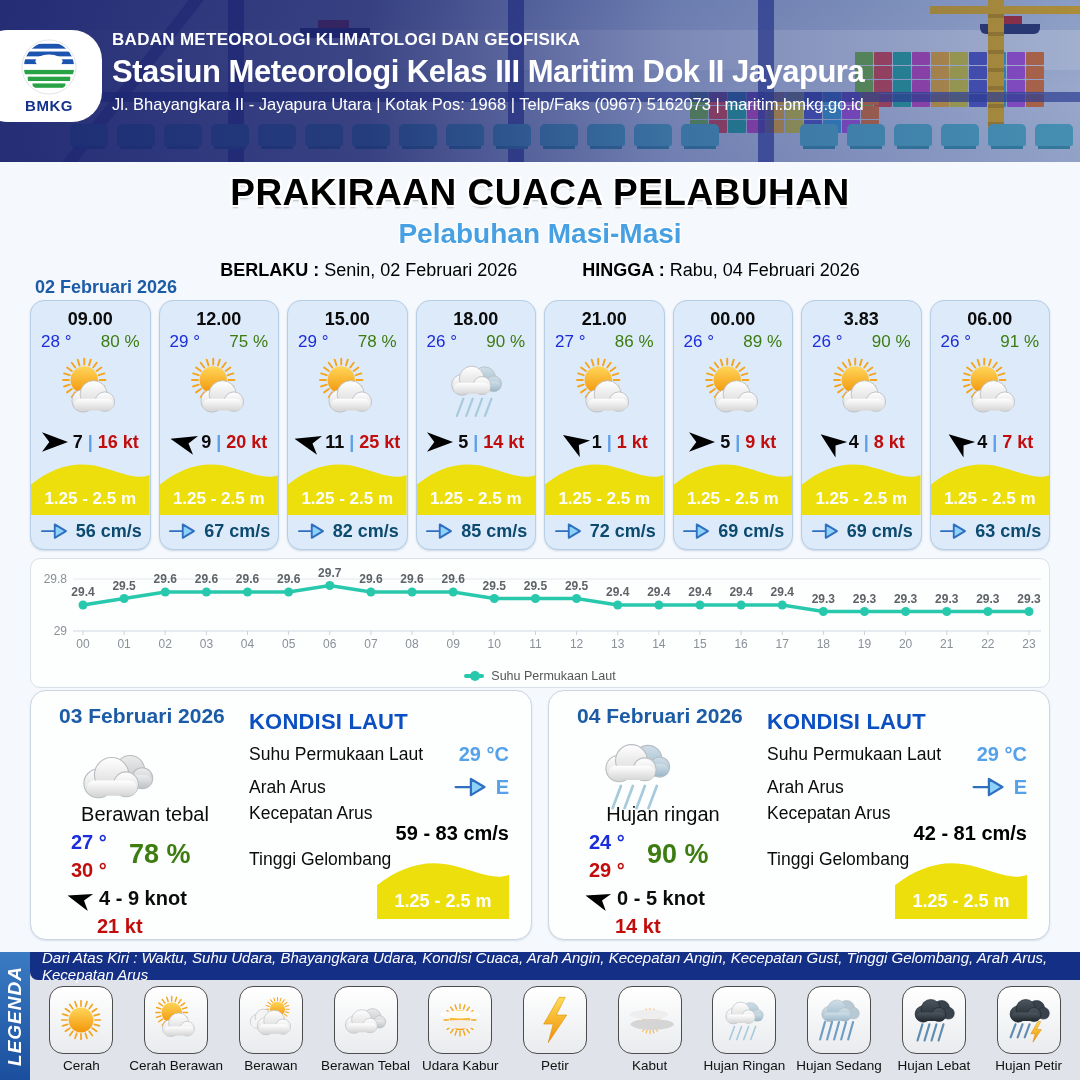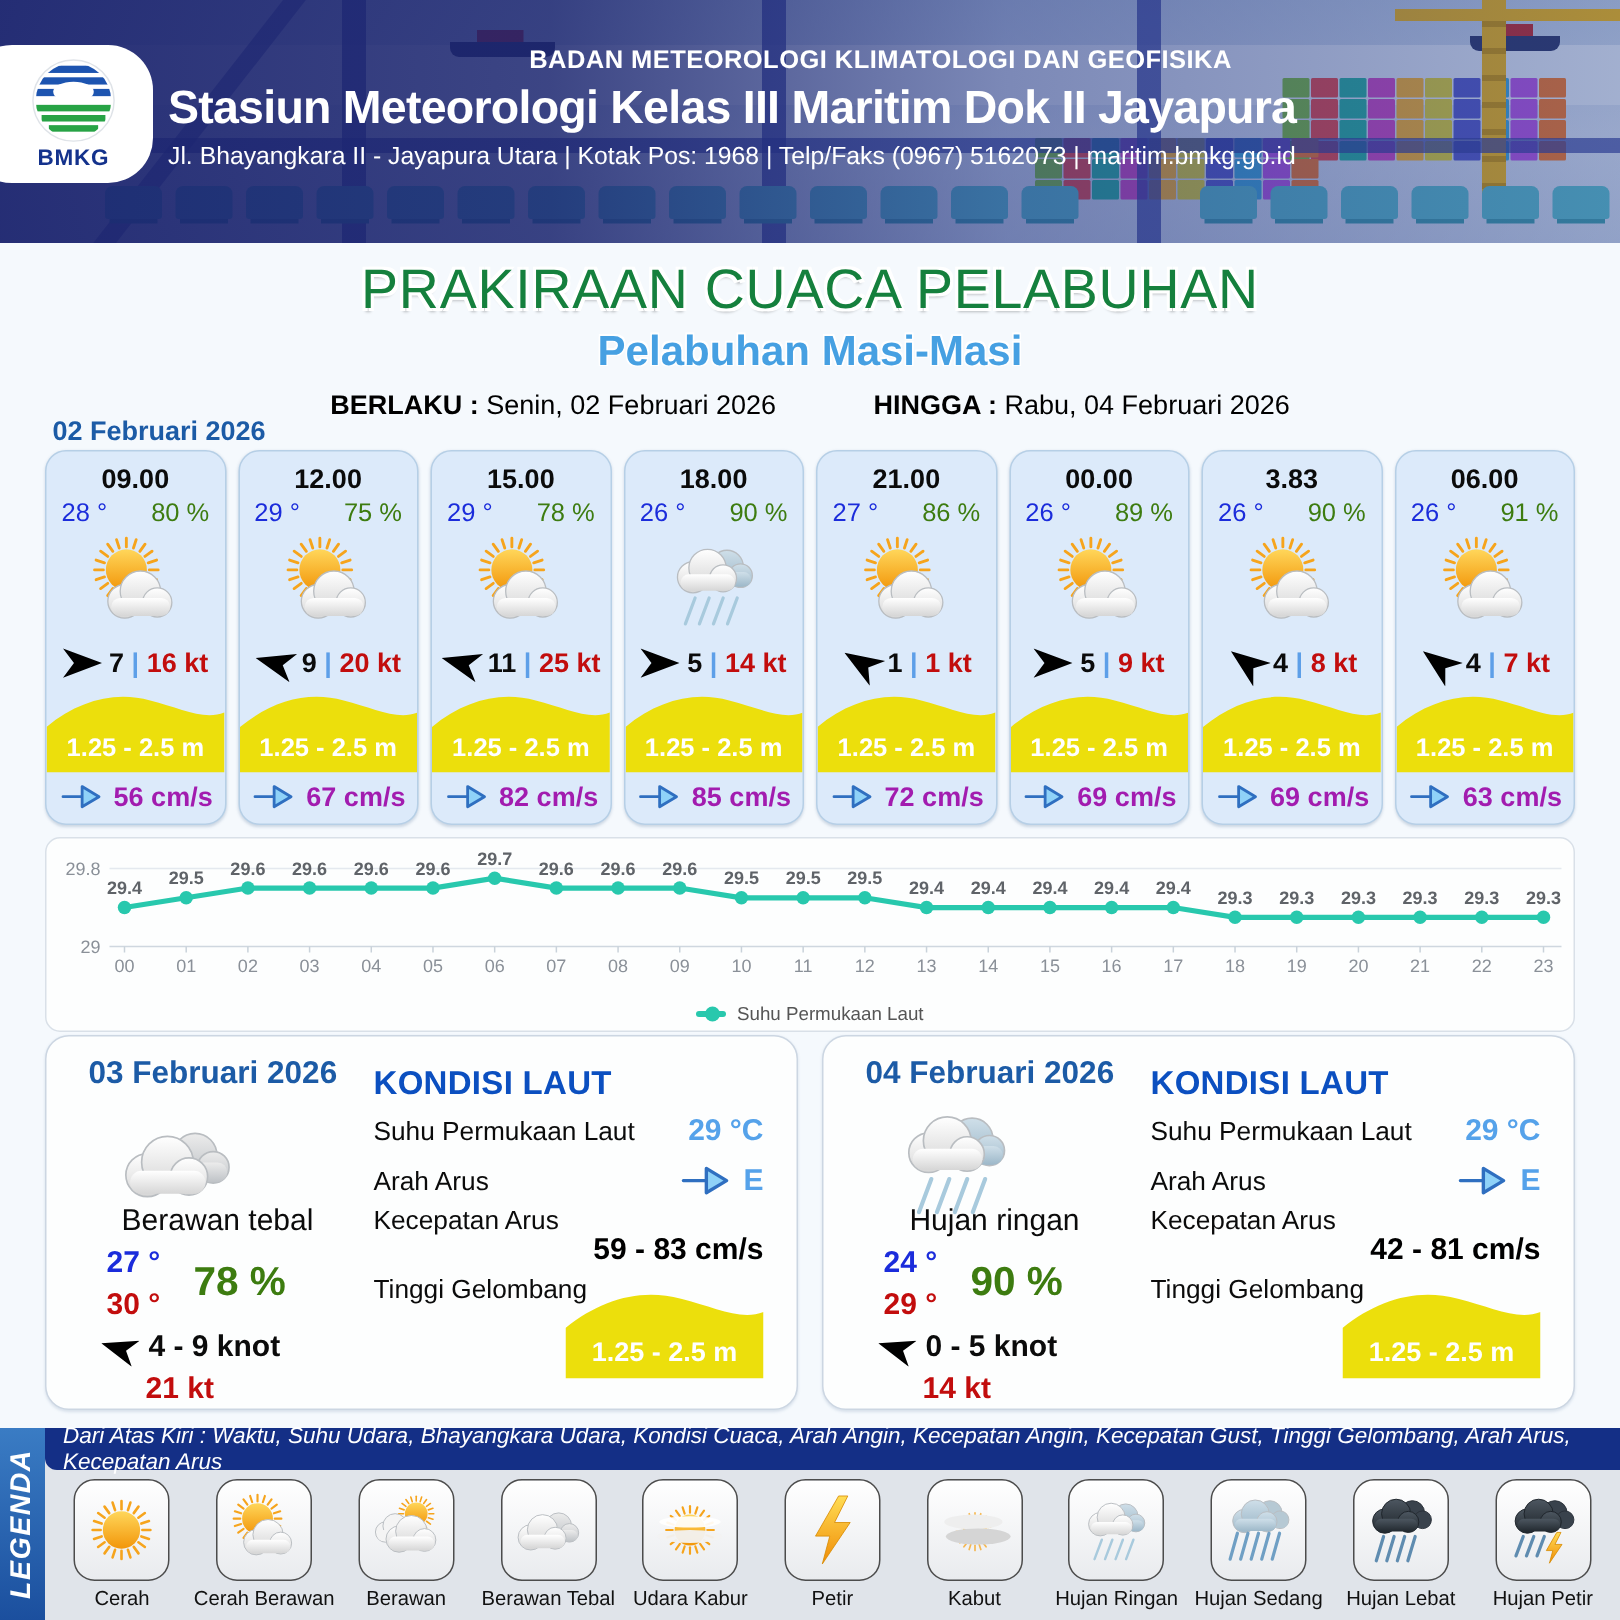--- a/index.html
+++ b/index.html
@@ -21,27 +21,27 @@
   .chair-row { position:absolute; top:124px; display:flex; gap:9px; }
   .chair { width:38px; height:22px; background:#58bcca; border-radius:5px 5px 2px 2px; box-shadow:0 6px 0 -3px #3e9dab; }
   .boat { position:absolute; height:10px; background:#30406e; border-radius:0 0 6px 6px; }
   .boat::before { content:""; position:absolute; top:-8px; left:25%; width:45%; height:8px; background:#b33; }
   .hero-overlay { position:absolute; inset:0;
      background:linear-gradient(90deg, rgba(25,33,108,.93) 0%, rgba(25,33,108,.82) 34%, rgba(28,40,122,.5) 62%, rgba(28,40,122,.3) 100%); }
   .logo-card { position:absolute; left:-22px; top:30px; width:124px; height:92px; background:#fff;
      border-radius:30px; display:flex; flex-direction:column; align-items:center; justify-content:center; padding-left:18px; }
   .logo-text { font-weight:bold; color:#14328c; font-size:15px; letter-spacing:.5px; margin-top:1px; }
   .hero-text { position:absolute; left:112px; top:30px; color:#fff; width:950px; }
-  .agency { font-size:17px; font-weight:bold; letter-spacing:.3px;text-align:center; }
+  .agency { font-size:17px; font-weight:bold; letter-spacing:.3px; }
   .station { font-size:31px; font-weight:bold; margin-top:4px; font-stretch:condensed; letter-spacing:-.5px; }
   .address { font-size:16.5px; margin-top:5px; }
 
   
   .titleblock { position:absolute; top:172px; left:0; width:1080px; text-align:center; }
-  .main-title { font-size:37px; font-weight:400; color:#15803d; letter-spacing:.5px;
+  .main-title { font-size:37px; font-weight:700; color:#000000; letter-spacing:.5px;
      text-shadow:-2px -2px 0 #fff,2px -2px 0 #fff,-2px 2px 0 #fff,2px 2px 0 #fff,0 3px 2px rgba(0,0,0,.25); }
   .sub-title { font-size:28px; font-weight:bold; color:#46a0e2; margin-top:4px;
      text-shadow:-1px -1px 0 #fff,1px -1px 0 #fff,-1px 1px 0 #fff,1px 1px 0 #fff; }
   .validity { margin-top:10px; font-size:18px; color:#000; }
   .vlabel { font-weight:bold; }
   .vl2 { margin-left:60px; }
   .date1 { position:absolute; top:277px; left:35px; font-size:18px; font-weight:bold; color:#1c5ba6; }
 
   
   .cards-row { position:absolute; top:300px; left:30px; width:1020px; height:250px; display:flex; gap:8px; }
@@ -54,21 +54,21 @@
   .hc-wind { display:flex; align-items:center; justify-content:center; gap:5px; height:32px; }
   .hc-ws { font-size:18px; font-weight:bold; color:#0b0b0b; }
   .hc-sep { font-size:18px; font-weight:bold; color:#5d9fe8; }
   .hc-gust { font-size:18px; font-weight:bold; color:#c20d0d; }
   .dart { width:26px; height:20px; }
   .hc-wave { position:relative; height:62px; margin-top:2px; }
   .hc-wave svg { position:absolute; inset:0; width:100%; height:100%; }
   .hc-wave span { position:absolute; left:0; right:0; bottom:6px; text-align:center;
      color:#fff; font-size:17px; font-weight:bold; }
   .hc-cur { display:flex; align-items:center; justify-content:center; gap:7px; height:38px; }
-  .hc-cur span { font-size:18px; font-weight:bold; color:#a21caf; }
+  .hc-cur span { font-size:18px; font-weight:bold; color:#0c4a6e; }
 
   
   .chart-panel { position:absolute; top:558px; left:30px; width:1020px; height:130px; background:#fdfefe;
      border:1px solid #d9e0e8; border-radius:10px; }
   .chart-legend { position:absolute; bottom:4px; left:0; right:0; display:flex; align-items:center;
      justify-content:center; gap:7px; font-size:12.5px; color:#555; }
   .cl-marker { width:20px; height:4px; border-radius:2px; background:#28c8ad; position:relative; }
   .cl-marker::after { content:""; position:absolute; left:6px; top:-3px; width:10px; height:10px; border-radius:50%; background:#28c8ad; }
 
   

